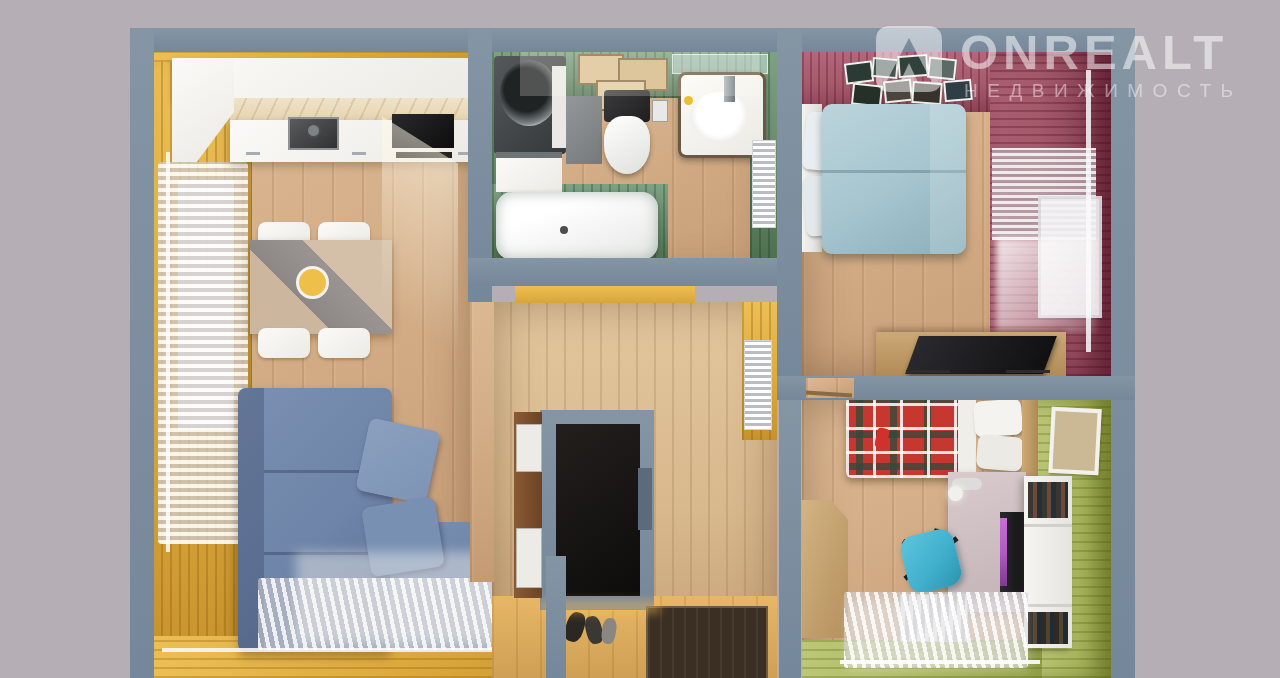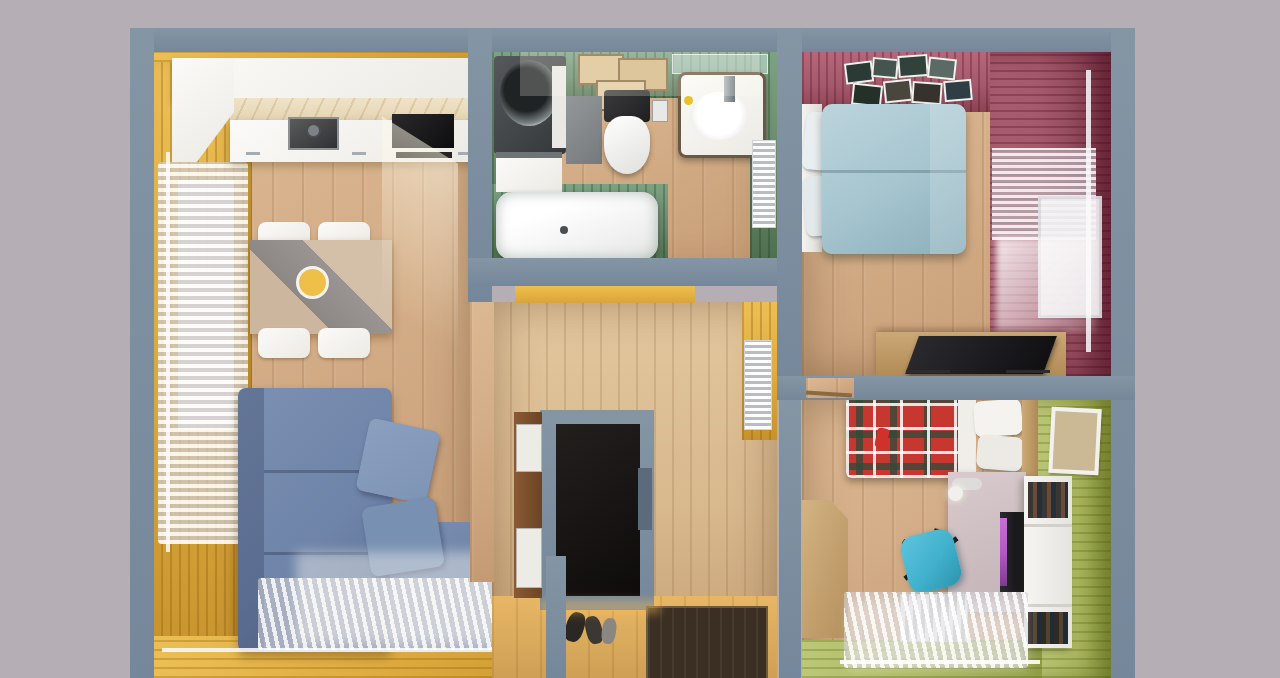--- a/index.html
+++ b/index.html
@@ -227,14 +227,22 @@
   <div class="abs wallc" style="left:1111px;top:28px;width:24px;height:650px;"></div>
   <div class="abs wallc" style="left:468px;top:28px;width:24px;height:274px;"></div>
   <div class="abs wallc" style="left:468px;top:258px;width:334px;height:28px;"></div>
   <div class="abs wallc" style="left:777px;top:28px;width:25px;height:372px;"></div>
   <div class="abs wallc" style="left:777px;top:376px;width:358px;height:24px;"></div>
   <div class="abs floor-wood" style="left:806px;top:378px;width:48px;height:20px;"></div>
   <div class="abs" style="left:806px;top:392px;width:46px;height:4px;background:#8a6a42;transform:rotate(4deg);"></div>
   <div class="abs wallc" style="left:779px;top:400px;width:22px;height:278px;"></div>
   <div class="abs wallc" style="left:546px;top:556px;width:20px;height:122px;"></div>
 
+  <div class="abs" style="left:876px;top:24px;width:370px;height:84px;">
+    <svg class="abs" style="left:0;top:2px;" width="66" height="66" viewBox="0 0 100 100">
+      <path fill="#ffffff" fill-opacity="0.5" fill-rule="evenodd" d="M22 0 H78 Q100 0 100 22 V78 Q100 100 78 100 H22 Q0 100 0 78 V22 Q0 0 22 0 Z
+           M50 18 L84 84 L63 84 L50 56 L37 84 L16 84 Z"></path>
+    </svg>
+    <div class="abs wm-brand" style="left:84px;top:0px;white-space:nowrap;">ONREALT</div>
+    <div class="abs wm-sub" style="left:88px;top:56px;white-space:nowrap;">НЕДВИЖИМОСТЬ</div>
+  </div>
 
 </div>
 
 </body></html>

